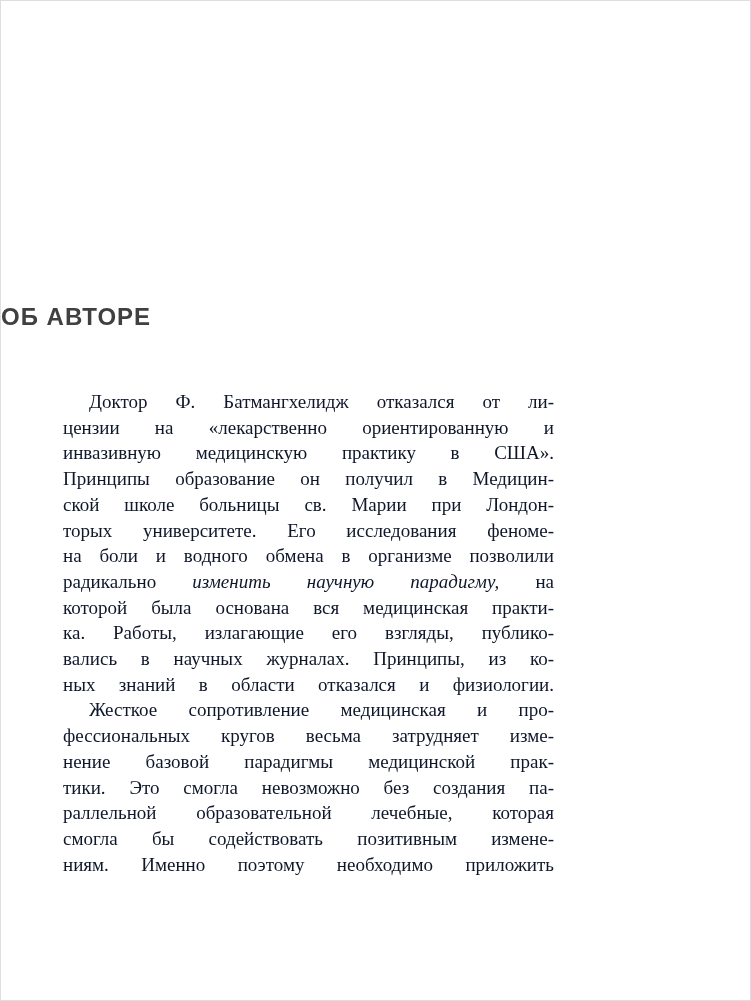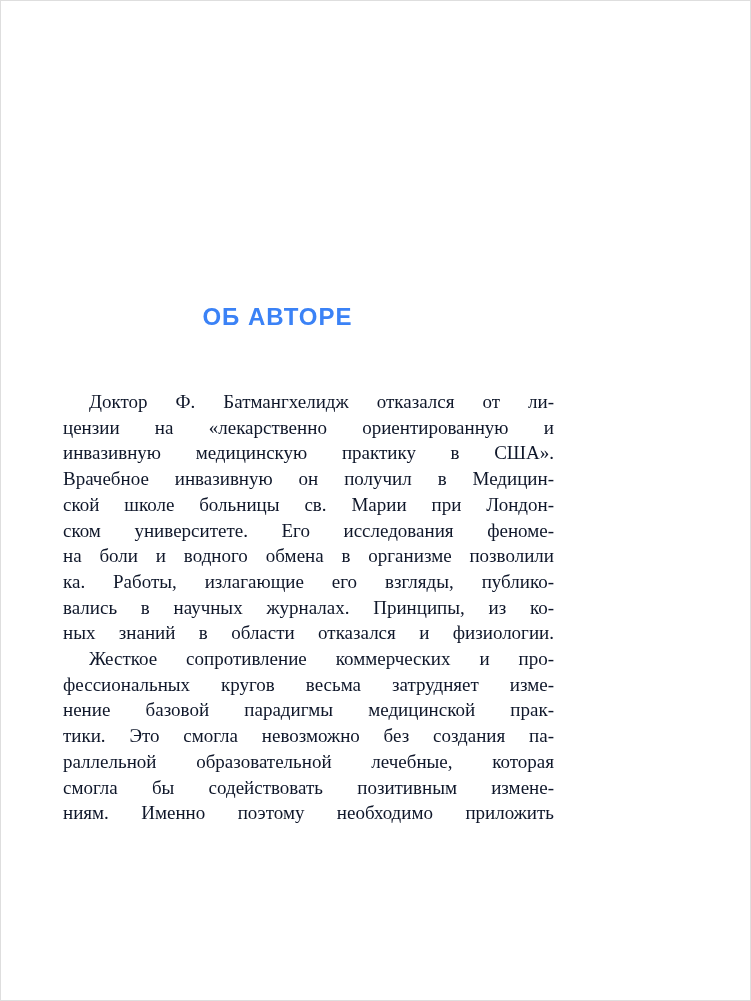--- a/index.html
+++ b/index.html
@@ -13,27 +13,27 @@
     height: 1001px;
     box-sizing: border-box;
     background: #ffffff;
     border: 1px solid #dedede;
     overflow: hidden;
   }
   .heading {
     margin: 0;
     padding: 304px 0 0 0;
     width: 553px;
-    text-align: center;
+    text-align: left;
     font-family: "Liberation Sans", "DejaVu Sans", sans-serif;
     font-weight: 700;
     font-size: 24px;
     line-height: 24px;
     letter-spacing: 1px;
-    color: #3b82f6;
+    color: #404040;
   }
   .text-column {
     margin-top: 60px;
     margin-left: 62px;
     width: 491px;
   }
   .line {
     font-family: "Liberation Serif", "DejaVu Serif", serif;
     font-size: 19px;
     line-height: 25.7px;
@@ -54,31 +54,33 @@
 
 <div class="page">
 
   <h1 class="heading">ОБ АВТОРЕ</h1>
 
   <div class="text-column">
 
     <div class="line indent">Доктор Ф. Батмангхелидж отказался от ли-</div>
     <div class="line">цензии на «лекарственно ориентированную и</div>
     <div class="line">инвазивную медицинскую практику в США».</div>
-    <div class="line">Врачебное инвазивную он получил в Медицин-</div>
+    <div class="line">Принципы образование он получил в Медицин-</div>
     <div class="line">ской школе больницы св. Марии при Лондон-</div>
-    <div class="line">ском университете. Его исследования феноме-</div>
+    <div class="line">торых университете. Его исследования феноме-</div>
     <div class="line">на боли и водного обмена в организме позволили</div>
 
+    <div class="line"><span>радикально </span><span class="italic">изменить научную парадигму,</span><span> на</span></div>
 
+    <div class="line">которой была основана вся медицинская практи-</div>
     <div class="line">ка. Работы, излагающие его взгляды, публико-</div>
     <div class="line">вались в научных журналах. Принципы, из ко-</div>
     <div class="line">ных знаний в области отказался и физиологии.</div>
 
-    <div class="line indent">Жесткое сопротивление коммерческих и про-</div>
+    <div class="line indent">Жесткое сопротивление медицинская и про-</div>
     <div class="line">фессиональных кругов весьма затрудняет изме-</div>
     <div class="line">нение базовой парадигмы медицинской прак-</div>
     <div class="line">тики. Это смогла невозможно без создания па-</div>
     <div class="line">раллельной образовательной лечебные, которая</div>
     <div class="line">смогла бы содействовать позитивным измене-</div>
     <div class="line">ниям. Именно поэтому необходимо приложить</div>
 
   </div>
 </div>
 

